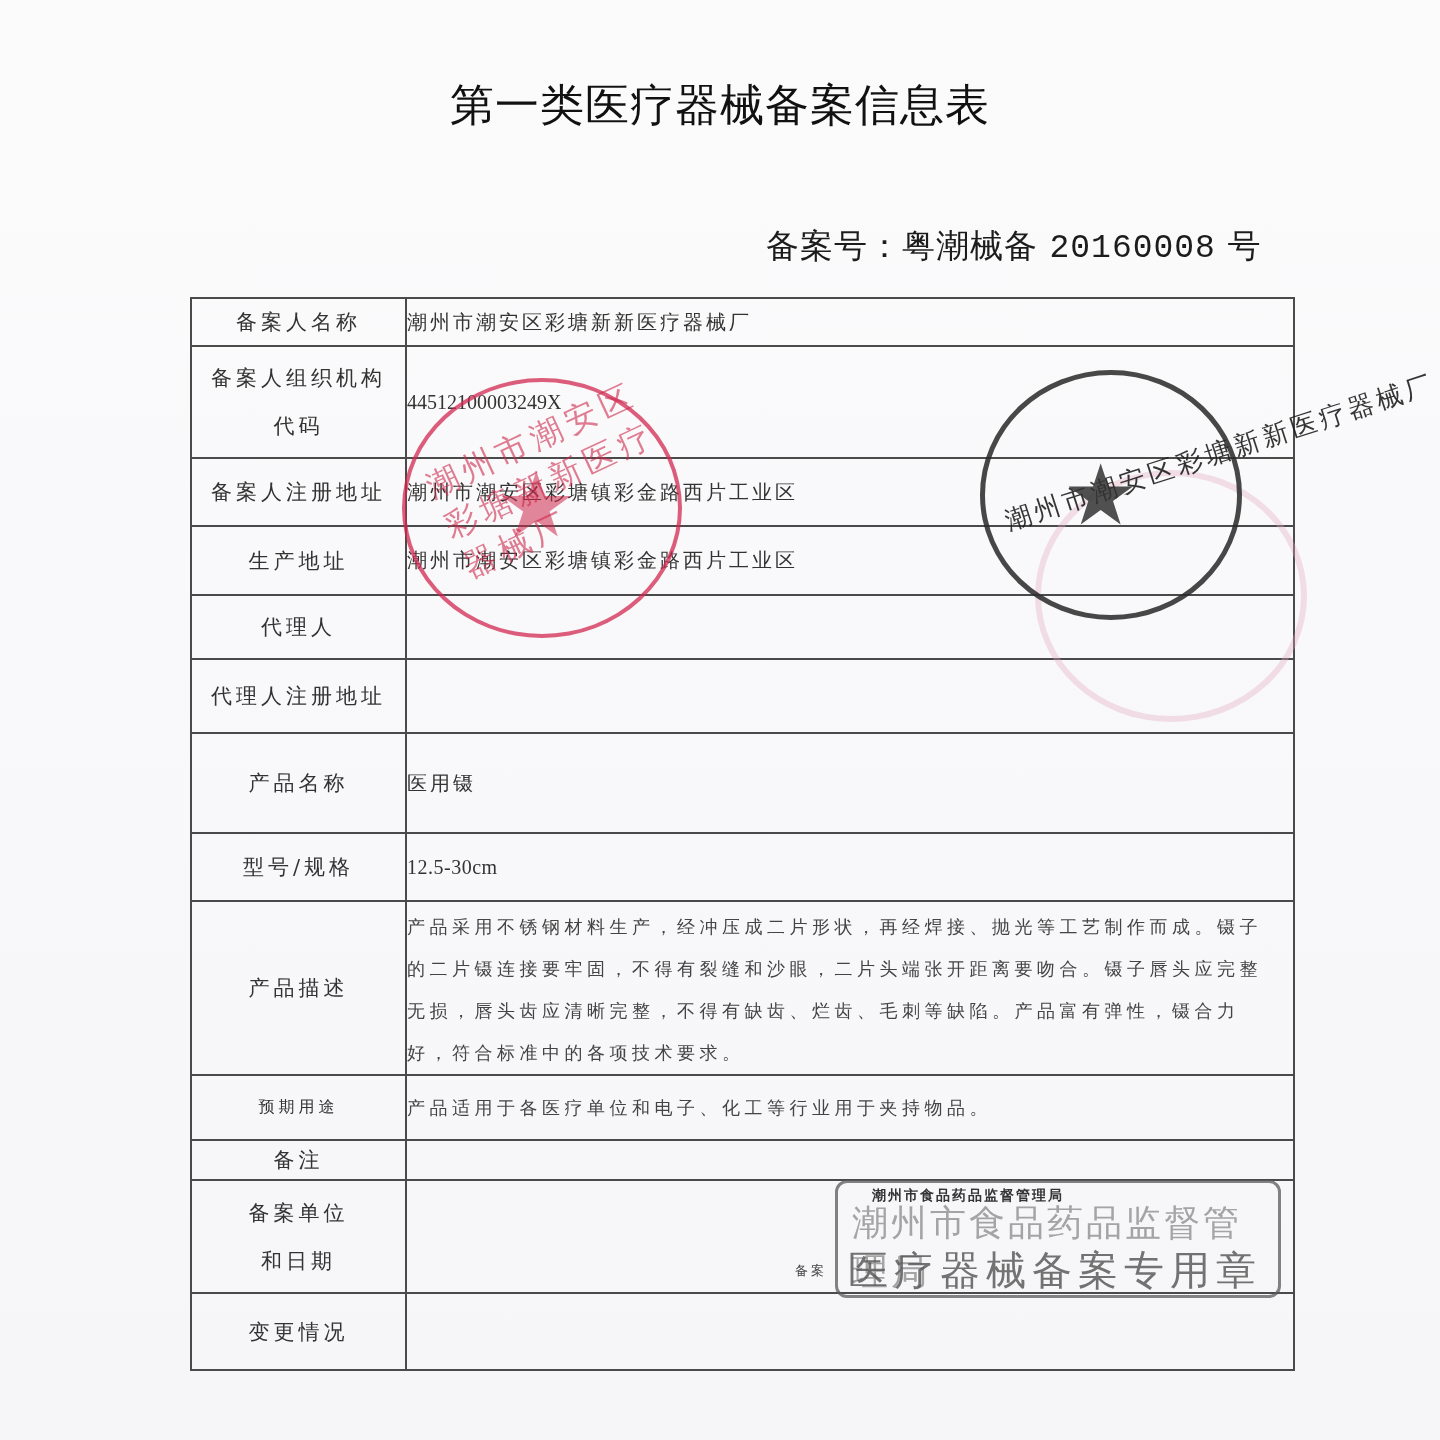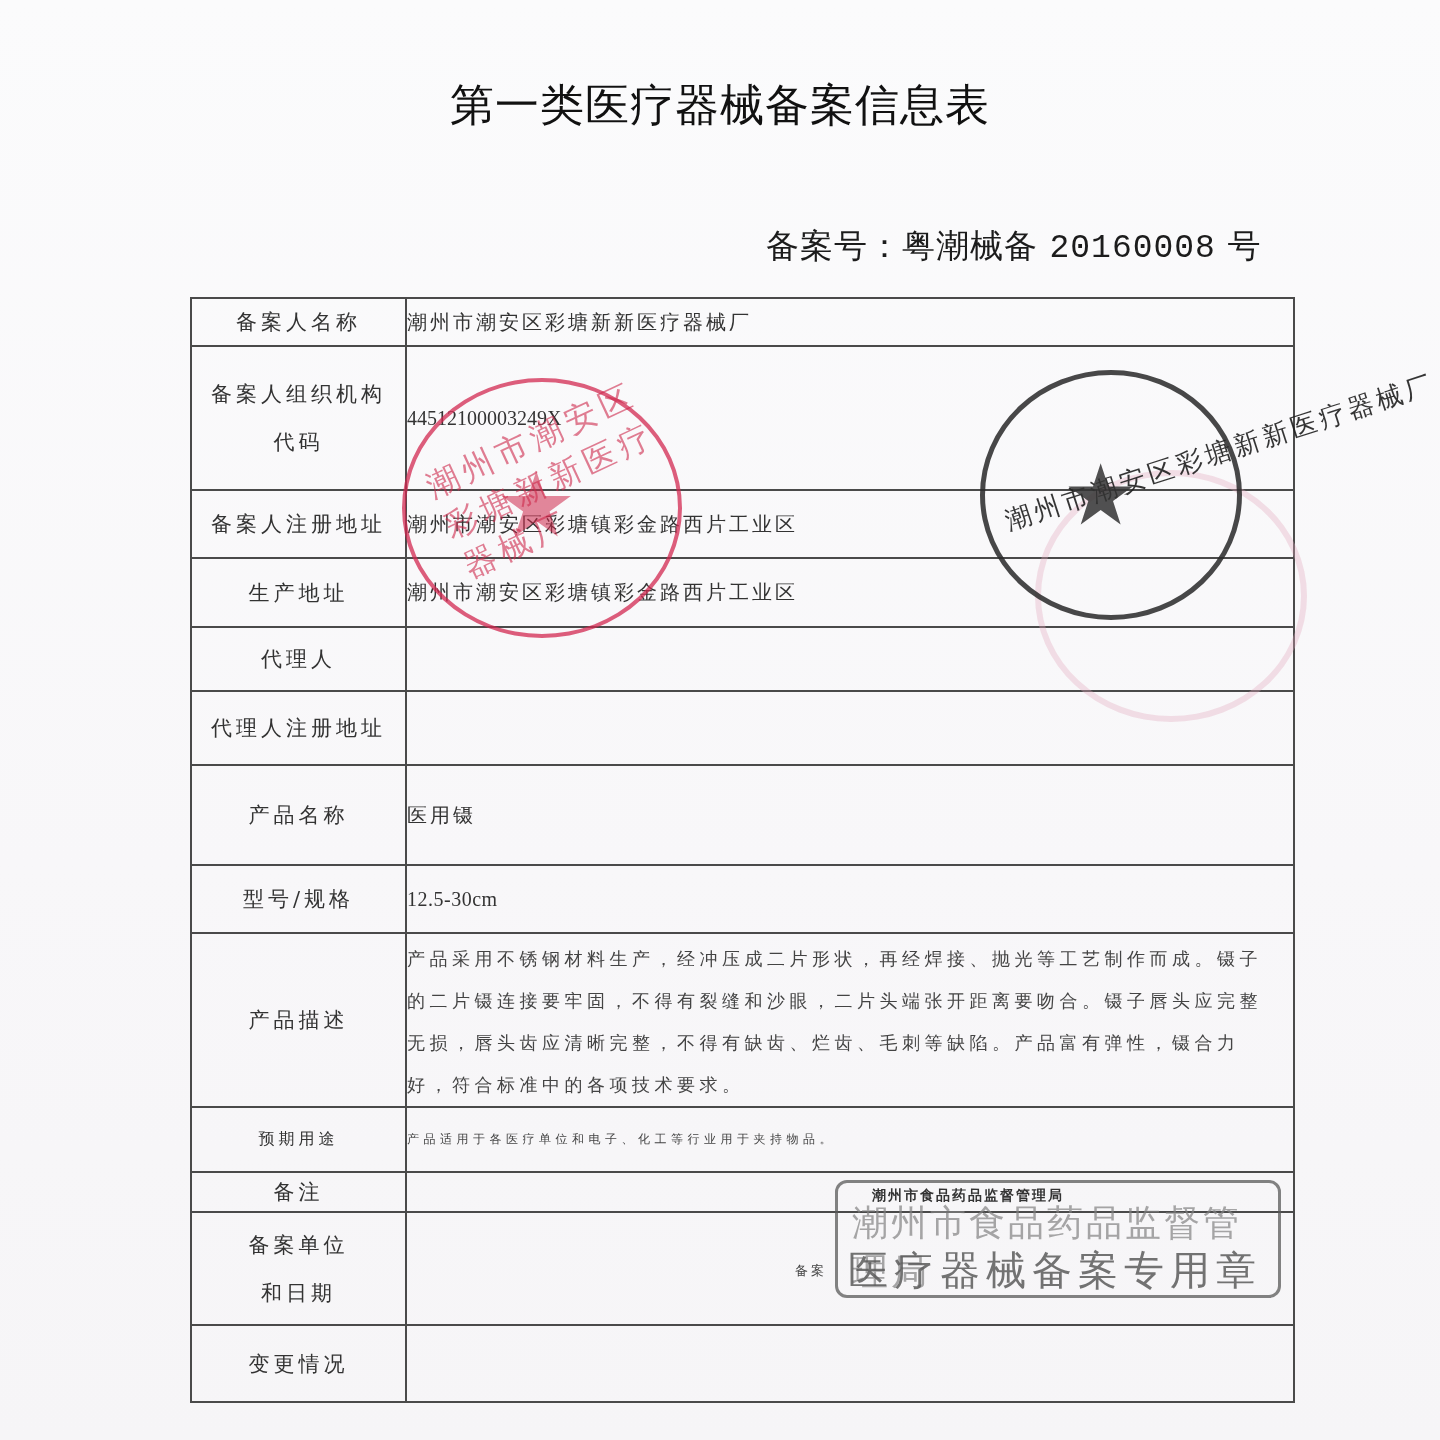--- a/index.html
+++ b/index.html
@@ -24,21 +24,21 @@
   table.form {
     position:absolute; left:190px; top:297px; width:1105px;
     border-collapse:collapse; table-layout:fixed;
   }
   table.form td { border:2px solid #4a4a4a; padding:0; vertical-align:middle; }
   td.label {
     width:213px; text-align:center; font-size:21px; letter-spacing:4px; color:#333;
   }
   td.value { padding-left:18px; font-size:20px; letter-spacing:3px; color:#333; }
   td.value.desc { font-size:18px; line-height:42px; letter-spacing:4.5px; padding-top:4px; padding-right:14px; color:#444;}
-  td.value.use { font-size:12px; letter-spacing:4.5px; color:#444;border-radius:29px;}
+  td.value.use { font-size:18px; letter-spacing:4.5px; color:#444;border-radius:29px;}
   .faint { color:#666; font-size:16px; letter-spacing:5px; }
   .label .l2 { display:block; margin-top:20px; }
   .stamp { position:absolute; border-radius:50%; pointer-events:none; }
   .stamp-red {
     left:402px; top:378px; width:272px; height:252px;
     border:4px solid rgba(210,40,80,0.75);
   }
   .stamp-red .star { position:absolute; left:90px; top:78px; font-size:90px; color:rgba(205,40,75,0.55); line-height:1; }
   .stamp-red .arc { position:absolute; left:30px; top:30px; font-size:32px; color:rgba(205,40,75,0.6); transform:rotate(-25deg); letter-spacing:6px; font-family:"DejaVu Sans", sans-serif; }
   .stamp-black {
@@ -73,21 +73,21 @@
     <span class="num">20160008</span>
     <span>号</span>
   </div>
 
   <table class="form">
     <tbody>
         <tr style="height:48px">
       <td class="label">备案人名称</td>
       <td class="value">潮州市潮安区彩塘新新医疗器械厂</td>
     </tr>
-    <tr style="height:144px">
+    <tr style="height:112px">
       <td class="label">
         <span>备案人组织机构</span>
         <span class="l2">代码</span>
       </td>
       <td class="value" style="font-family:Liberation Serif, serif;font-size:20px;letter-spacing:0">44512100003249X</td>
     </tr>
     <tr style="height:68px">
       <td class="label">备案人注册地址</td>
       <td class="value">潮州市潮安区彩塘镇彩金路西片工业区</td>
     </tr>

